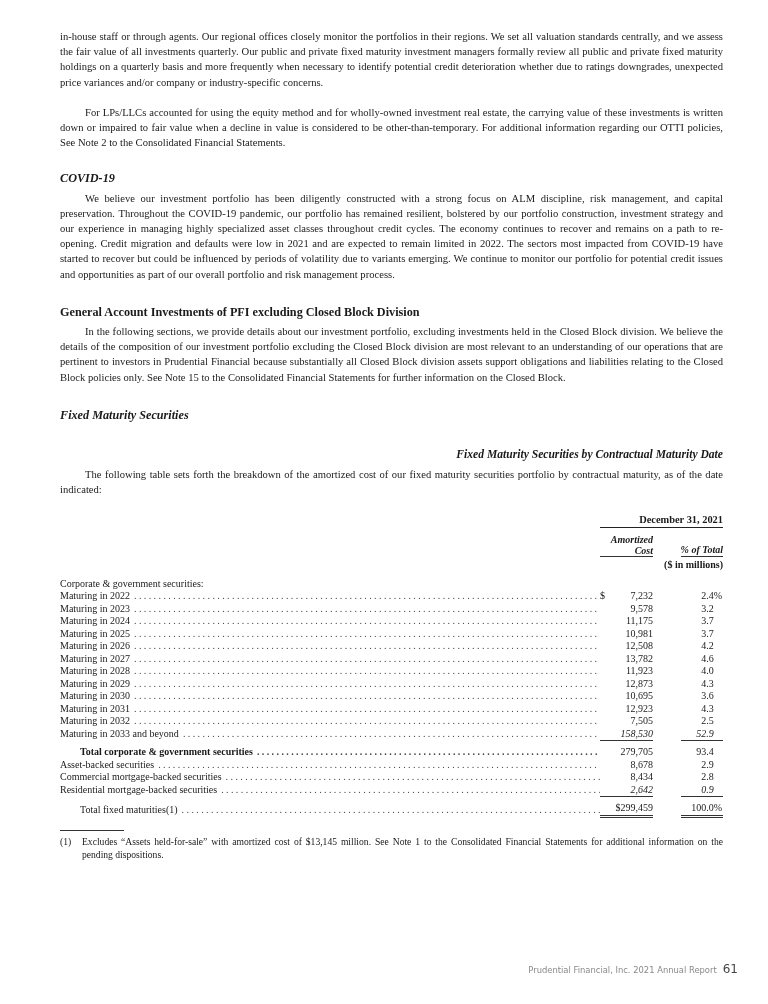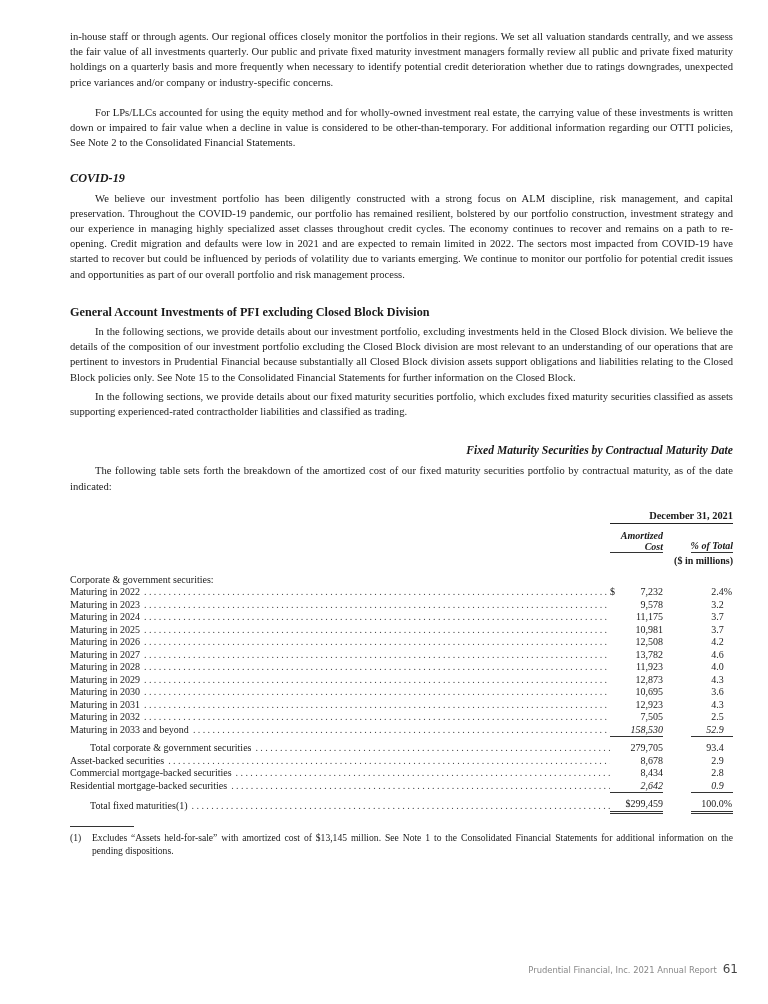--- a/index.html
+++ b/index.html
@@ -1,21 +1,21 @@
 <!DOCTYPE html>
 <html><head>
 <meta charset="utf-8">
 <style>
   html, body { margin: 0; padding: 0; background: #ffffff; }
   body {
     width: 768px; height: 1004px; position: relative; overflow: hidden;
     font-family: "Liberation Serif", "DejaVu Serif", serif;
     color: #1a1a1a; font-size: 10.6px; line-height: 15.2px;
   }
-  .page { position: absolute; left: 70px; top: 29px; width: 663px; }
+  .page { position: absolute; left: 60px; top: 29px; width: 663px; }
   p { margin: 0; text-align: justify; }
   .indent { text-indent: 25px; }
   .h-italic { font-style: italic; font-weight: bold; font-size: 12.2px; margin: 0; }
   .h-bold { font-weight: bold; font-size: 12.2px; margin: 0; }
   .h-sub { font-style: italic; font-size: 11.6px; margin: 0 0 0 27px; text-align: right; }
 
   table.fm { border-collapse: collapse; width: 663px; font-size: 10px; line-height: 12.5px; }
   table.fm td { padding: 0; vertical-align: bottom; white-space: nowrap; }
   td.lbl { position: relative; overflow: hidden; max-width: 540px; }
   td.dol { width: 14px; text-align: left; padding-left: 0; }
@@ -46,21 +46,21 @@
 <div class="page">
   <p>in-house staff or through agents. Our regional offices closely monitor the portfolios in their regions. We set all valuation standards centrally, and we assess the fair value of all investments quarterly. Our public and private fixed maturity investment managers formally review all public and private fixed maturity holdings on a quarterly basis and more frequently when necessary to identify potential credit deterioration whether due to ratings downgrades, unexpected price variances and/or company or industry-specific concerns.</p>
   <p class="indent" style="margin-top:15px;">For LPs/LLCs accounted for using the equity method and for wholly-owned investment real estate, the carrying value of these investments is written down or impaired to fair value when a decline in value is considered to be other-than-temporary. For additional information regarding our OTTI policies, See Note 2 to the Consolidated Financial Statements.</p>
 
   <h3 class="h-italic" style="margin-top:21px;">COVID-19</h3>
   <p class="indent" style="margin-top:4px;">We believe our investment portfolio has been diligently constructed with a strong focus on ALM discipline, risk management, and capital preservation. Throughout the COVID-19 pandemic, our portfolio has remained resilient, bolstered by our portfolio construction, investment strategy and our experience in managing highly specialized asset classes throughout credit cycles. The economy continues to recover and remains on a path to re-opening. Credit migration and defaults were low in 2021 and are expected to remain limited in 2022. The sectors most impacted from COVID-19 have started to recover but could be influenced by periods of volatility due to variants emerging. We continue to monitor our portfolio for potential credit issues and opportunities as part of our overall portfolio and risk management process.</p>
 
   <h3 class="h-bold" style="margin-top:23px;">General Account Investments of PFI excluding Closed Block Division</h3>
   <p class="indent" style="margin-top:4px;">In the following sections, we provide details about our investment portfolio, excluding investments held in the Closed Block division. We believe the details of the composition of our investment portfolio excluding the Closed Block division are most relevant to an understanding of our operations that are pertinent to investors in Prudential Financial because substantially all Closed Block division assets support obligations and liabilities relating to the Closed Block policies only. See Note 15 to the Consolidated Financial Statements for further information on the Closed Block.</p>
 
-  <p class="indent" style="margin-top:4px;">In the following sections, we provide details about our fixed maturity securities portfolio, which excludes fixed maturity securities classified as assets supporting experienced-rated contractholder liabilities and classified as trading.</p>
+  <h3 class="h-italic" style="margin-top:23px;">Fixed Maturity Securities</h3>
 
   <h4 class="h-sub" style="margin-top:24px;">Fixed Maturity Securities by Contractual Maturity Date</h4>
   <p class="indent" style="margin-top:5px;">The following table sets forth the breakdown of the amortized cost of our fixed maturity securities portfolio by contractual maturity, as of the date indicated:</p>
 
   <table class="fm" style="margin-top:16px;">
     <tbody id="fm-body">
       <tr class="hdr">
         <td></td>
         <td colspan="5" class="hdr-date" style="font-size:10.4px;">December 31, 2021</td>
       </tr>
@@ -230,21 +230,21 @@
               <span class="lbl-dots">............................................................................................................................................</span>
             </div>
           </td>
           <td class="dol ul"></td>
           <td class="amt ul">158,530</td>
           <td class="gap"></td>
           <td class="pct ul">52.9</td>
           <td class="pctsign ul"></td>
         </tr>
         <tr style="">
-          <td class="lbl" style="padding-top: 5px;">
+          <td class="lbl" style="padding-top: 5px; font-weight: bold;">
             <div class="lbl-inner ind">
               <span class="lbl-text">Total corporate &amp; government securities</span>
               <span class="lbl-dots">............................................................................................................................................</span>
             </div>
           </td>
           <td class="dol" style="padding-top: 5px;"></td>
           <td class="amt" style="padding-top: 5px;">279,705</td>
           <td class="gap" style="padding-top: 5px;"></td>
           <td class="pct" style="padding-top: 5px;">93.4</td>
           <td class="pctsign" style="padding-top: 5px;"></td>

